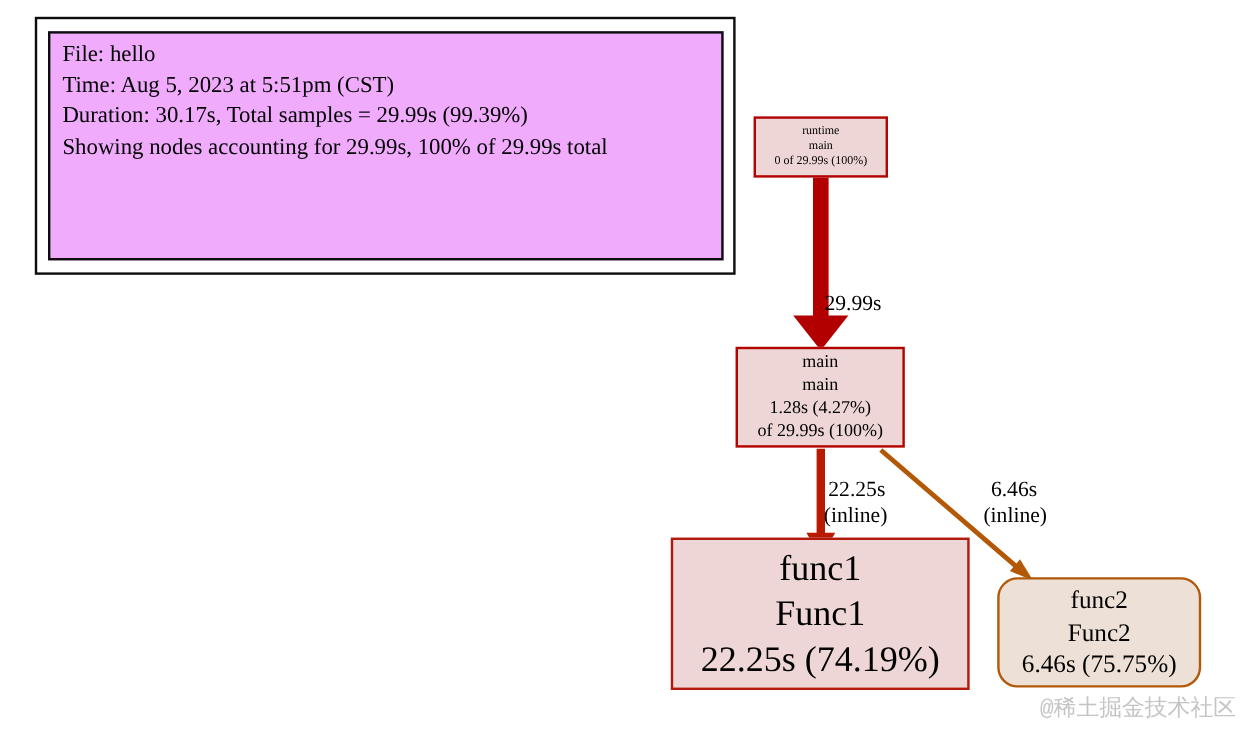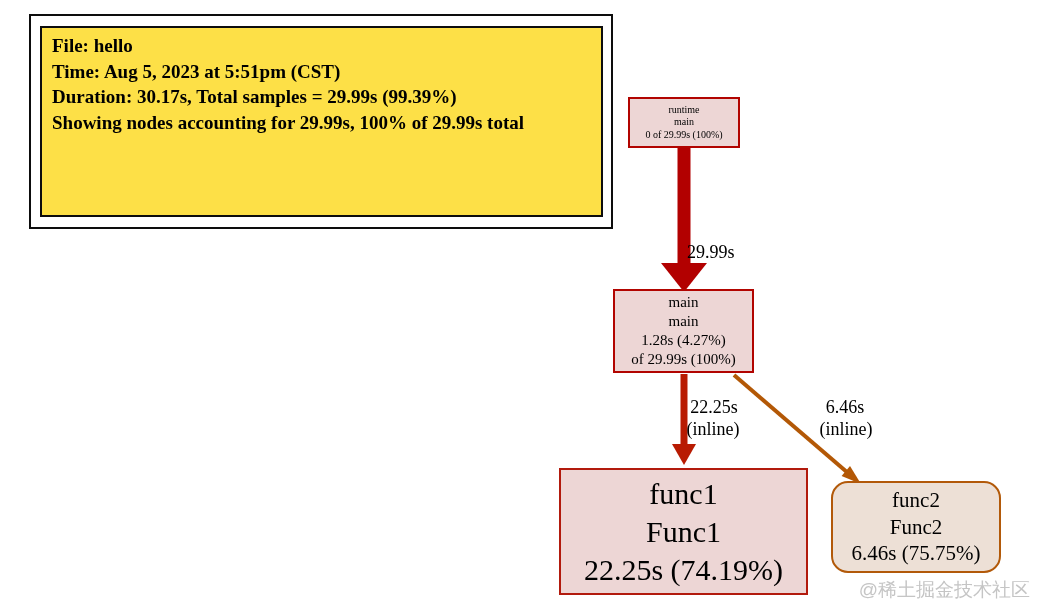--- a/index.html
+++ b/index.html
@@ -12,49 +12,48 @@
   }
   .canvas { position:relative; width:1037px; height:616px; }
 
   
   .legend-outer {
     position:absolute; left:29px; top:14px; width:584px; height:215px;
     box-sizing:border-box; border:2px solid #0d0d0d; background:#ffffff;
   }
   .legend-inner {
     position:absolute; left:9px; top:10px; width:563px; height:191px;
-    box-sizing:border-box; border:2px solid #0d0d0d; background:#fde047;
+    box-sizing:border-box; border:2px solid #0d0d0d; background:#f0abfc;
     padding:5px 0 0 10px;
-    font-weight:bold;
   }
   .legend-line {
     font-size:19px; line-height:25.5px; height:25.5px; white-space:nowrap;
   }
 
   
   svg.edges { position:absolute; left:0; top:0; z-index:1; }
   .edge-label { font-family:"Liberation Serif","DejaVu Serif",serif; font-size:18px; fill:#000; }
 
   
   .node {
     position:absolute; box-sizing:border-box;
     border:2px solid #15803d; background:#edd6d5;
     display:flex; flex-direction:column; justify-content:center; align-items:center;
     text-align:center; z-index:2;
   }
   .node .nline { white-space:nowrap; }
   .node-runtime-main { left:628px; top:97px;  width:112px; height:51px;  font-size:10px; line-height:12.5px; }
   .node-main         { left:613px; top:289px; width:141px; height:84px;  font-size:15px; line-height:19px; }
-  .node-func1        { left:559px; top:468px; width:249px; height:127px; font-size:30px; line-height:38px; }
+  .node-func1        { left:559px; top:448px; width:249px; height:127px; font-size:30px; line-height:38px; }
   .node-func2        { left:831px; top:481px; width:170px; height:92px;  font-size:21px; line-height:26.5px;border-radius:17px; }
 
   
   .watermark {
     position:absolute; left:835px; top:577px; width:195px;
-    text-align:right; font-family:Liberation Sans, sans-serif;
+    text-align:right; font-family:Liberation Mono, monospace;
     font-size:19px; color:#c5c5c5; z-index:3; white-space:nowrap;
   }
 </style>
 </head>
 <body>
 
 <div class="canvas">
 
   <div class="legend-outer">
     <div class="legend-inner">

